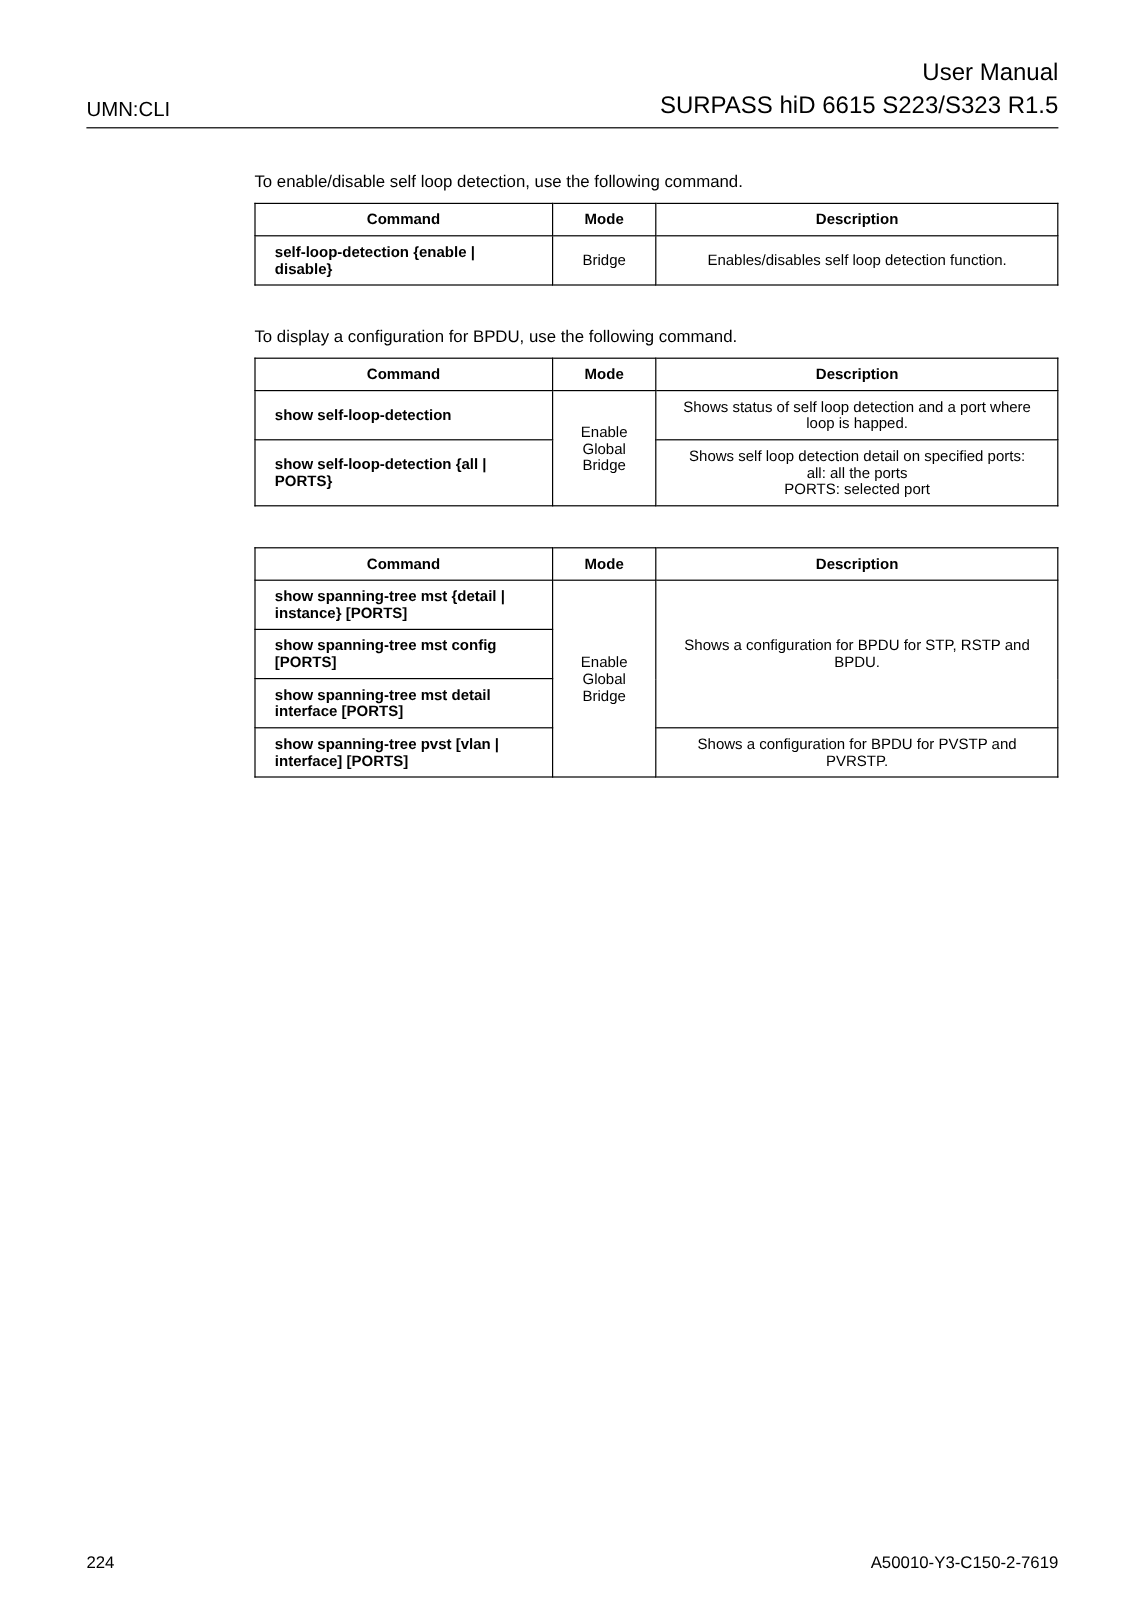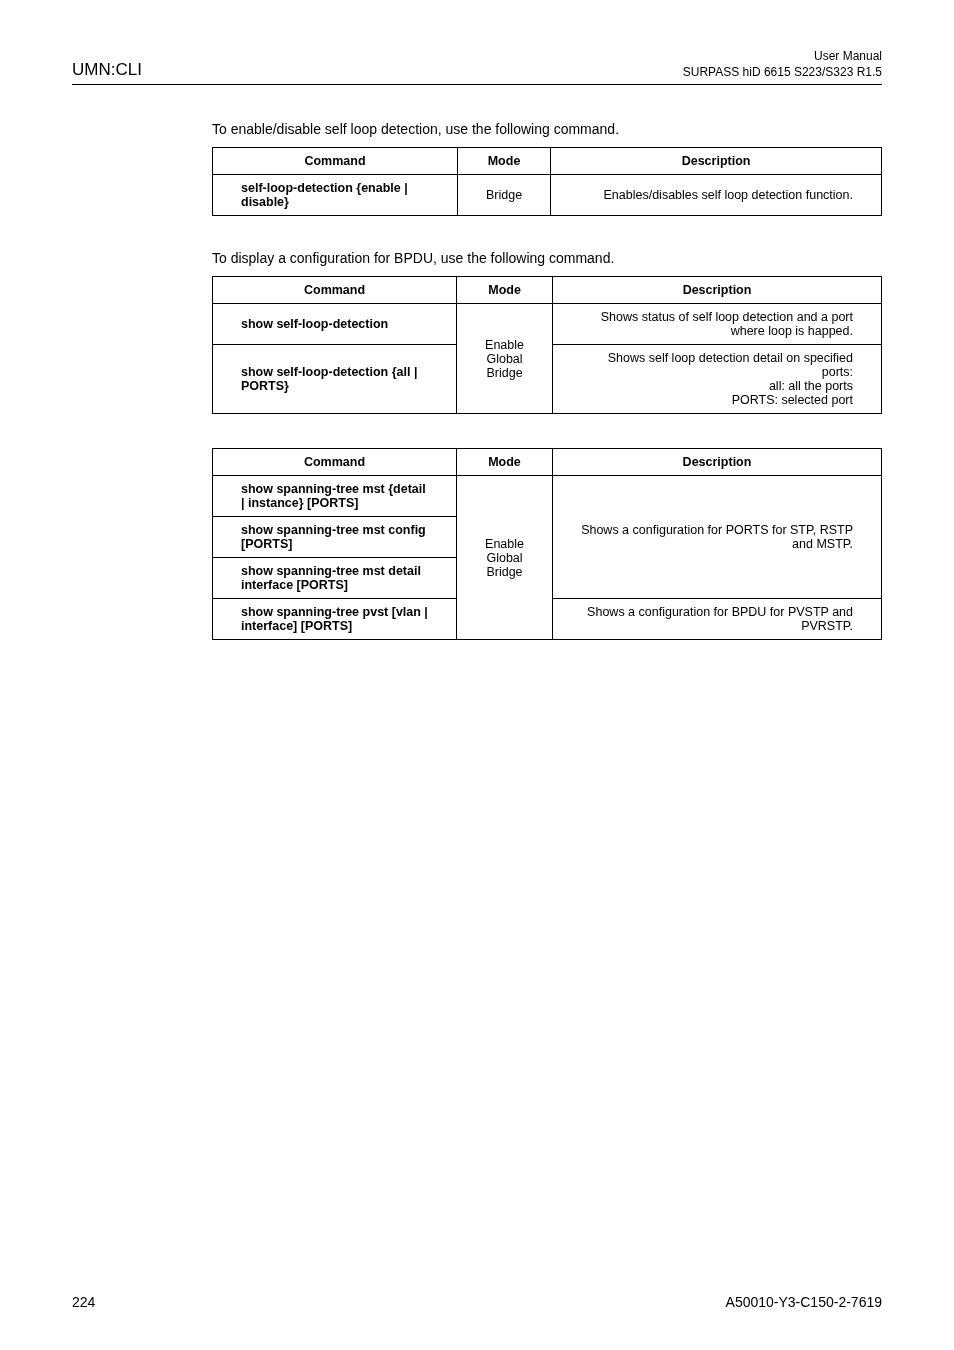--- a/index.html
+++ b/index.html
@@ -23,51 +23,51 @@
     border-bottom: 1px solid #000;
     padding-bottom: 4px;
     margin-bottom: 36px;
   }
   .header-left {
     font-size: 17px;
     text-align: right;
   }
   .header-right {
     text-align: right;
-    font-size: 12px;
+    font-size: 20px;
     line-height: 1.35;
   }
   .content {
     padding-left: 140px;
   }
   .paragraph {
     font-size: 14px;
     margin: 0 0 10px 0;
   }
   table.data {
     border-collapse: collapse;
     width: 100%;
     margin-bottom: 34px;
     font-size: 12.5px;
   }
   table.data th, table.data td {
     border: 1px solid #000;
-    padding: 6px 28px;
+    padding: 6px 16px;
     vertical-align: middle;
   }
   table.data th {
     font-weight: bold;
     text-align: center;
     background: #fff;
   }
   .col-cmd { width: 37%; }
   .col-mode { width: 13%; text-align: center; }
   .col-desc { width: 50%; }
   .mode-cell { text-align: center; }
-  .desc-cell { text-align: right; }
+  .desc-cell { text-align: center; }
   .cmd-cell { text-align: left; font-family: Arial, Helvetica, sans-serif; }
   .footer {
     position: absolute;
     bottom: 40px;
     left: 72px;
     right: 72px;
     display: flex;
     justify-content: space-between;
     font-size: 14px;
   }
@@ -139,21 +139,21 @@
           <th class="col-mode">Mode</th>
           <th class="col-desc">Description</th>
         </tr>
       </thead>
       <tbody>
         <tr>
           <td class="cmd-cell"><b>show spanning-tree mst {detail | instance} [PORTS]</b></td>
           <td class="mode-cell" rowspan="4" style="white-space:pre-line;">Enable
 Global
 Bridge</td>
-          <td class="desc-cell" rowspan="3">Shows a configuration for PORTS for STP, RSTP and MSTP.</td>
+          <td class="desc-cell" rowspan="3">Shows a configuration for BPDU for STP, RSTP and BPDU.</td>
         </tr>
         <tr>
           <td class="cmd-cell"><b>show spanning-tree mst config [PORTS]</b></td>
         </tr>
         <tr>
           <td class="cmd-cell"><b>show spanning-tree mst detail interface [PORTS]</b></td>
         </tr>
         <tr>
           <td class="cmd-cell"><b>show spanning-tree pvst [vlan | interface] [PORTS]</b></td>
           <td class="desc-cell">Shows a configuration for BPDU for PVSTP and PVRSTP.</td>

